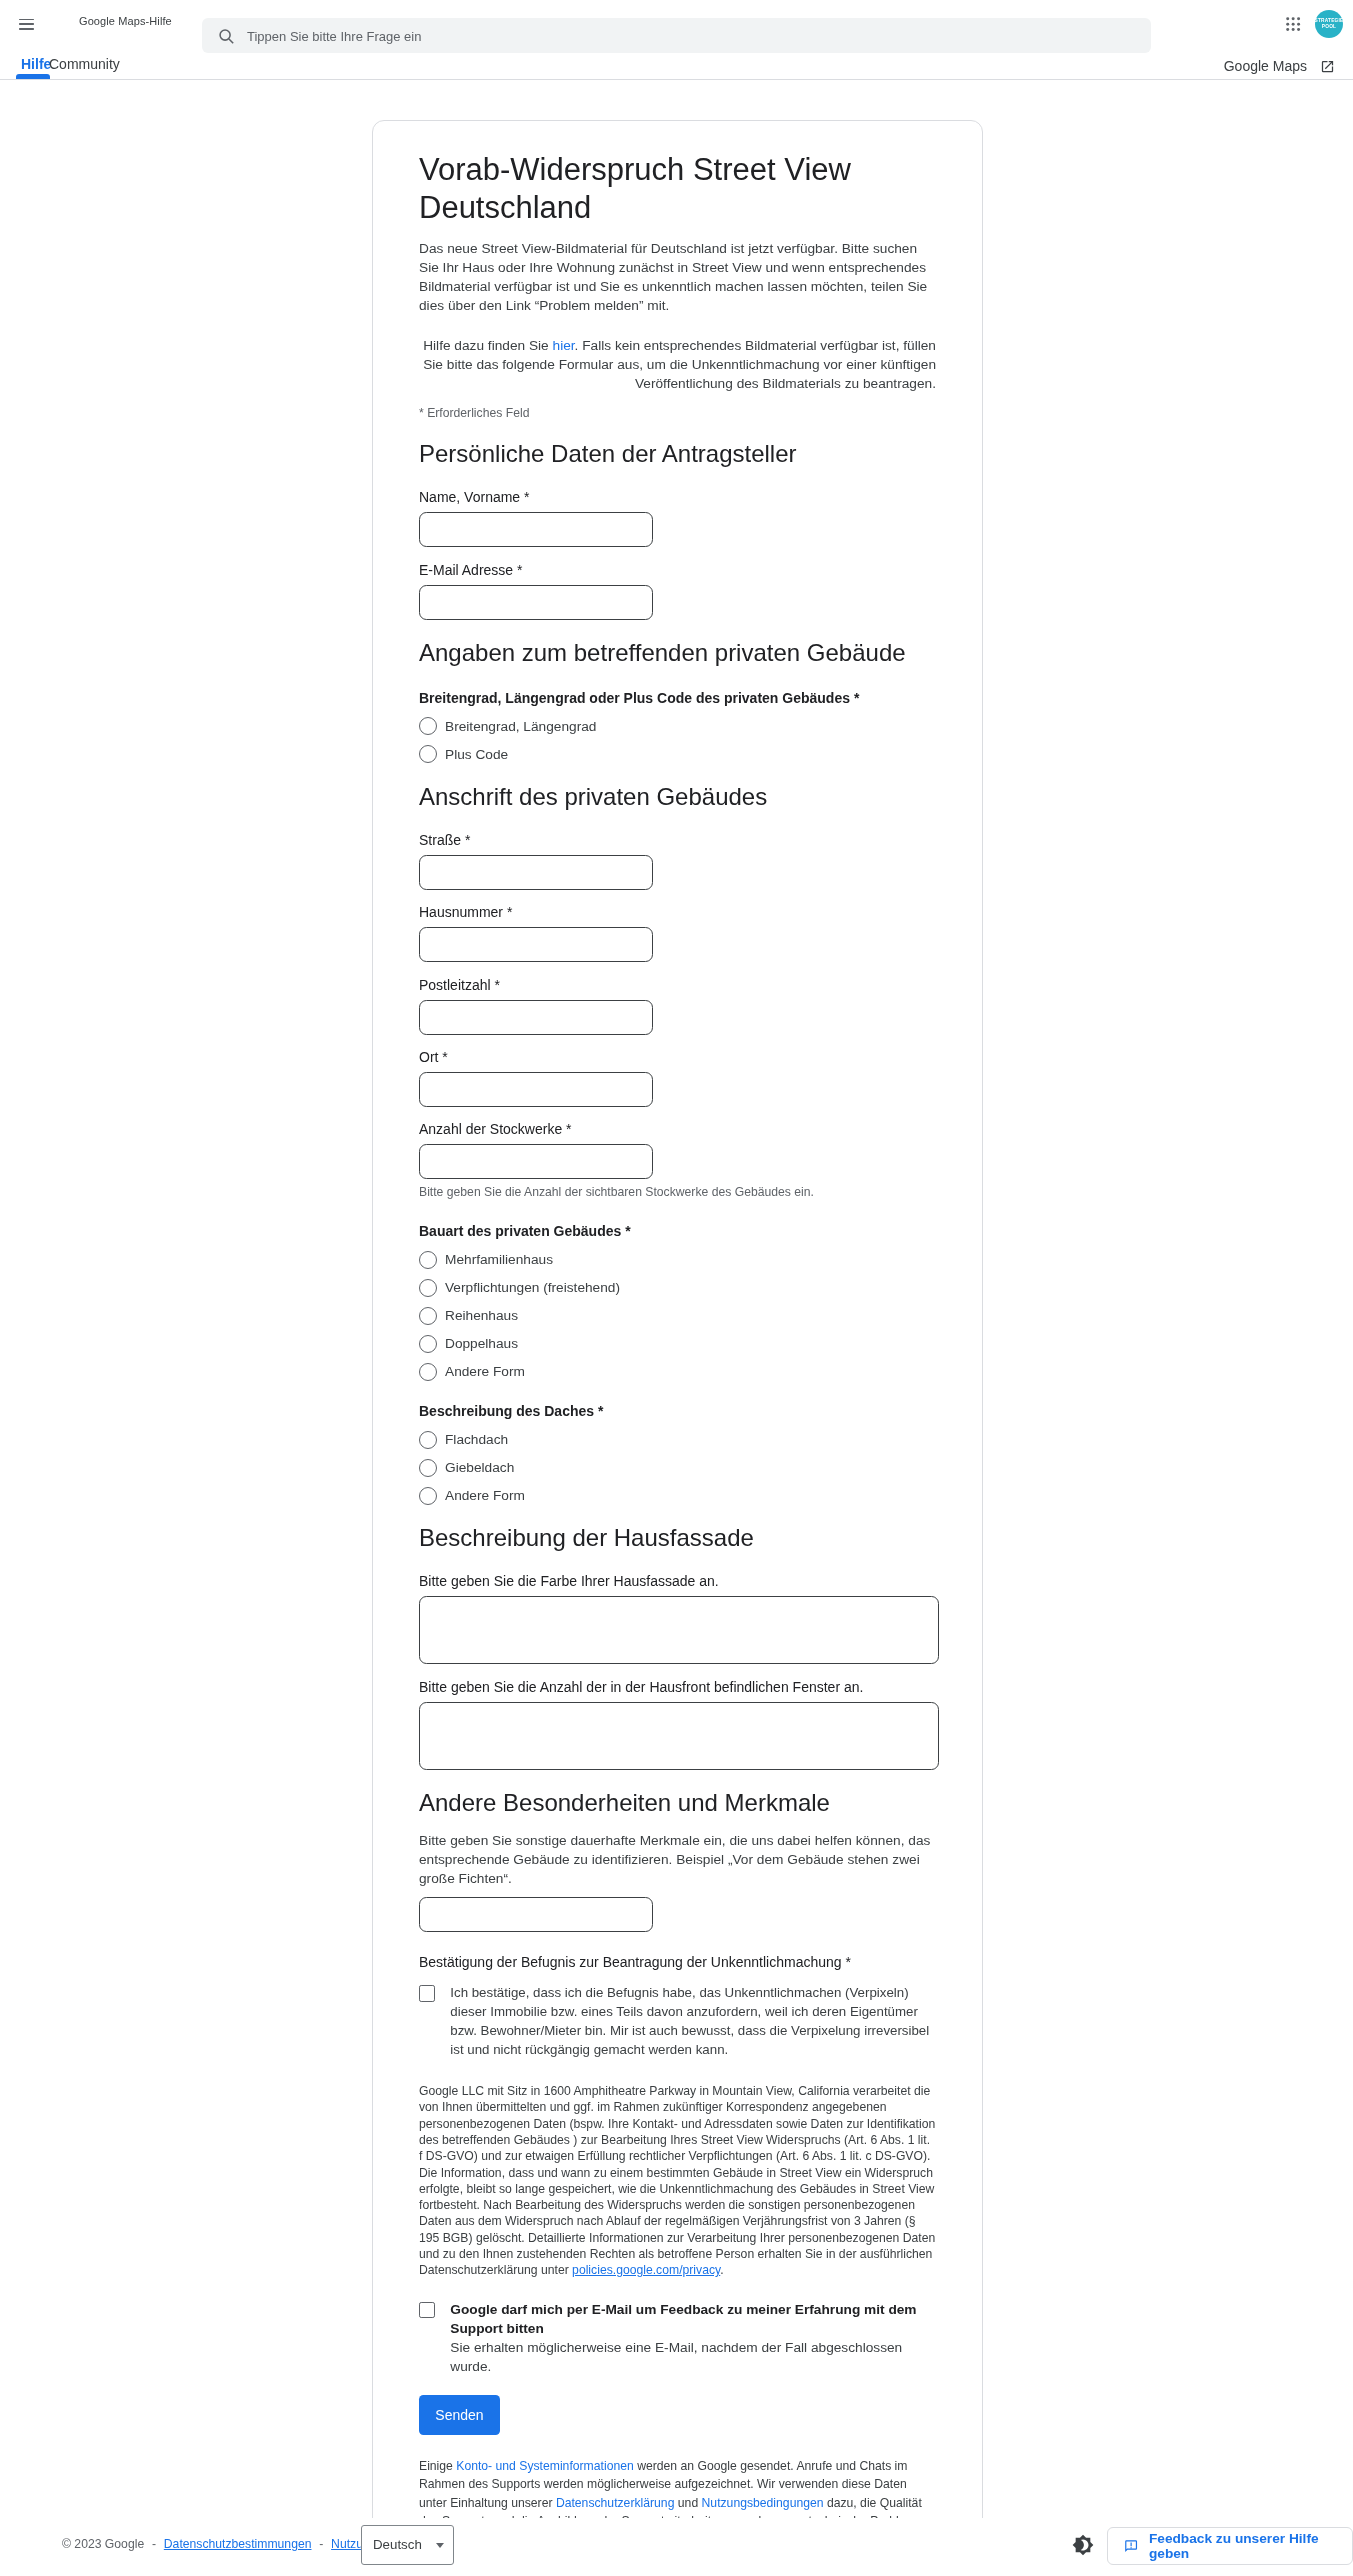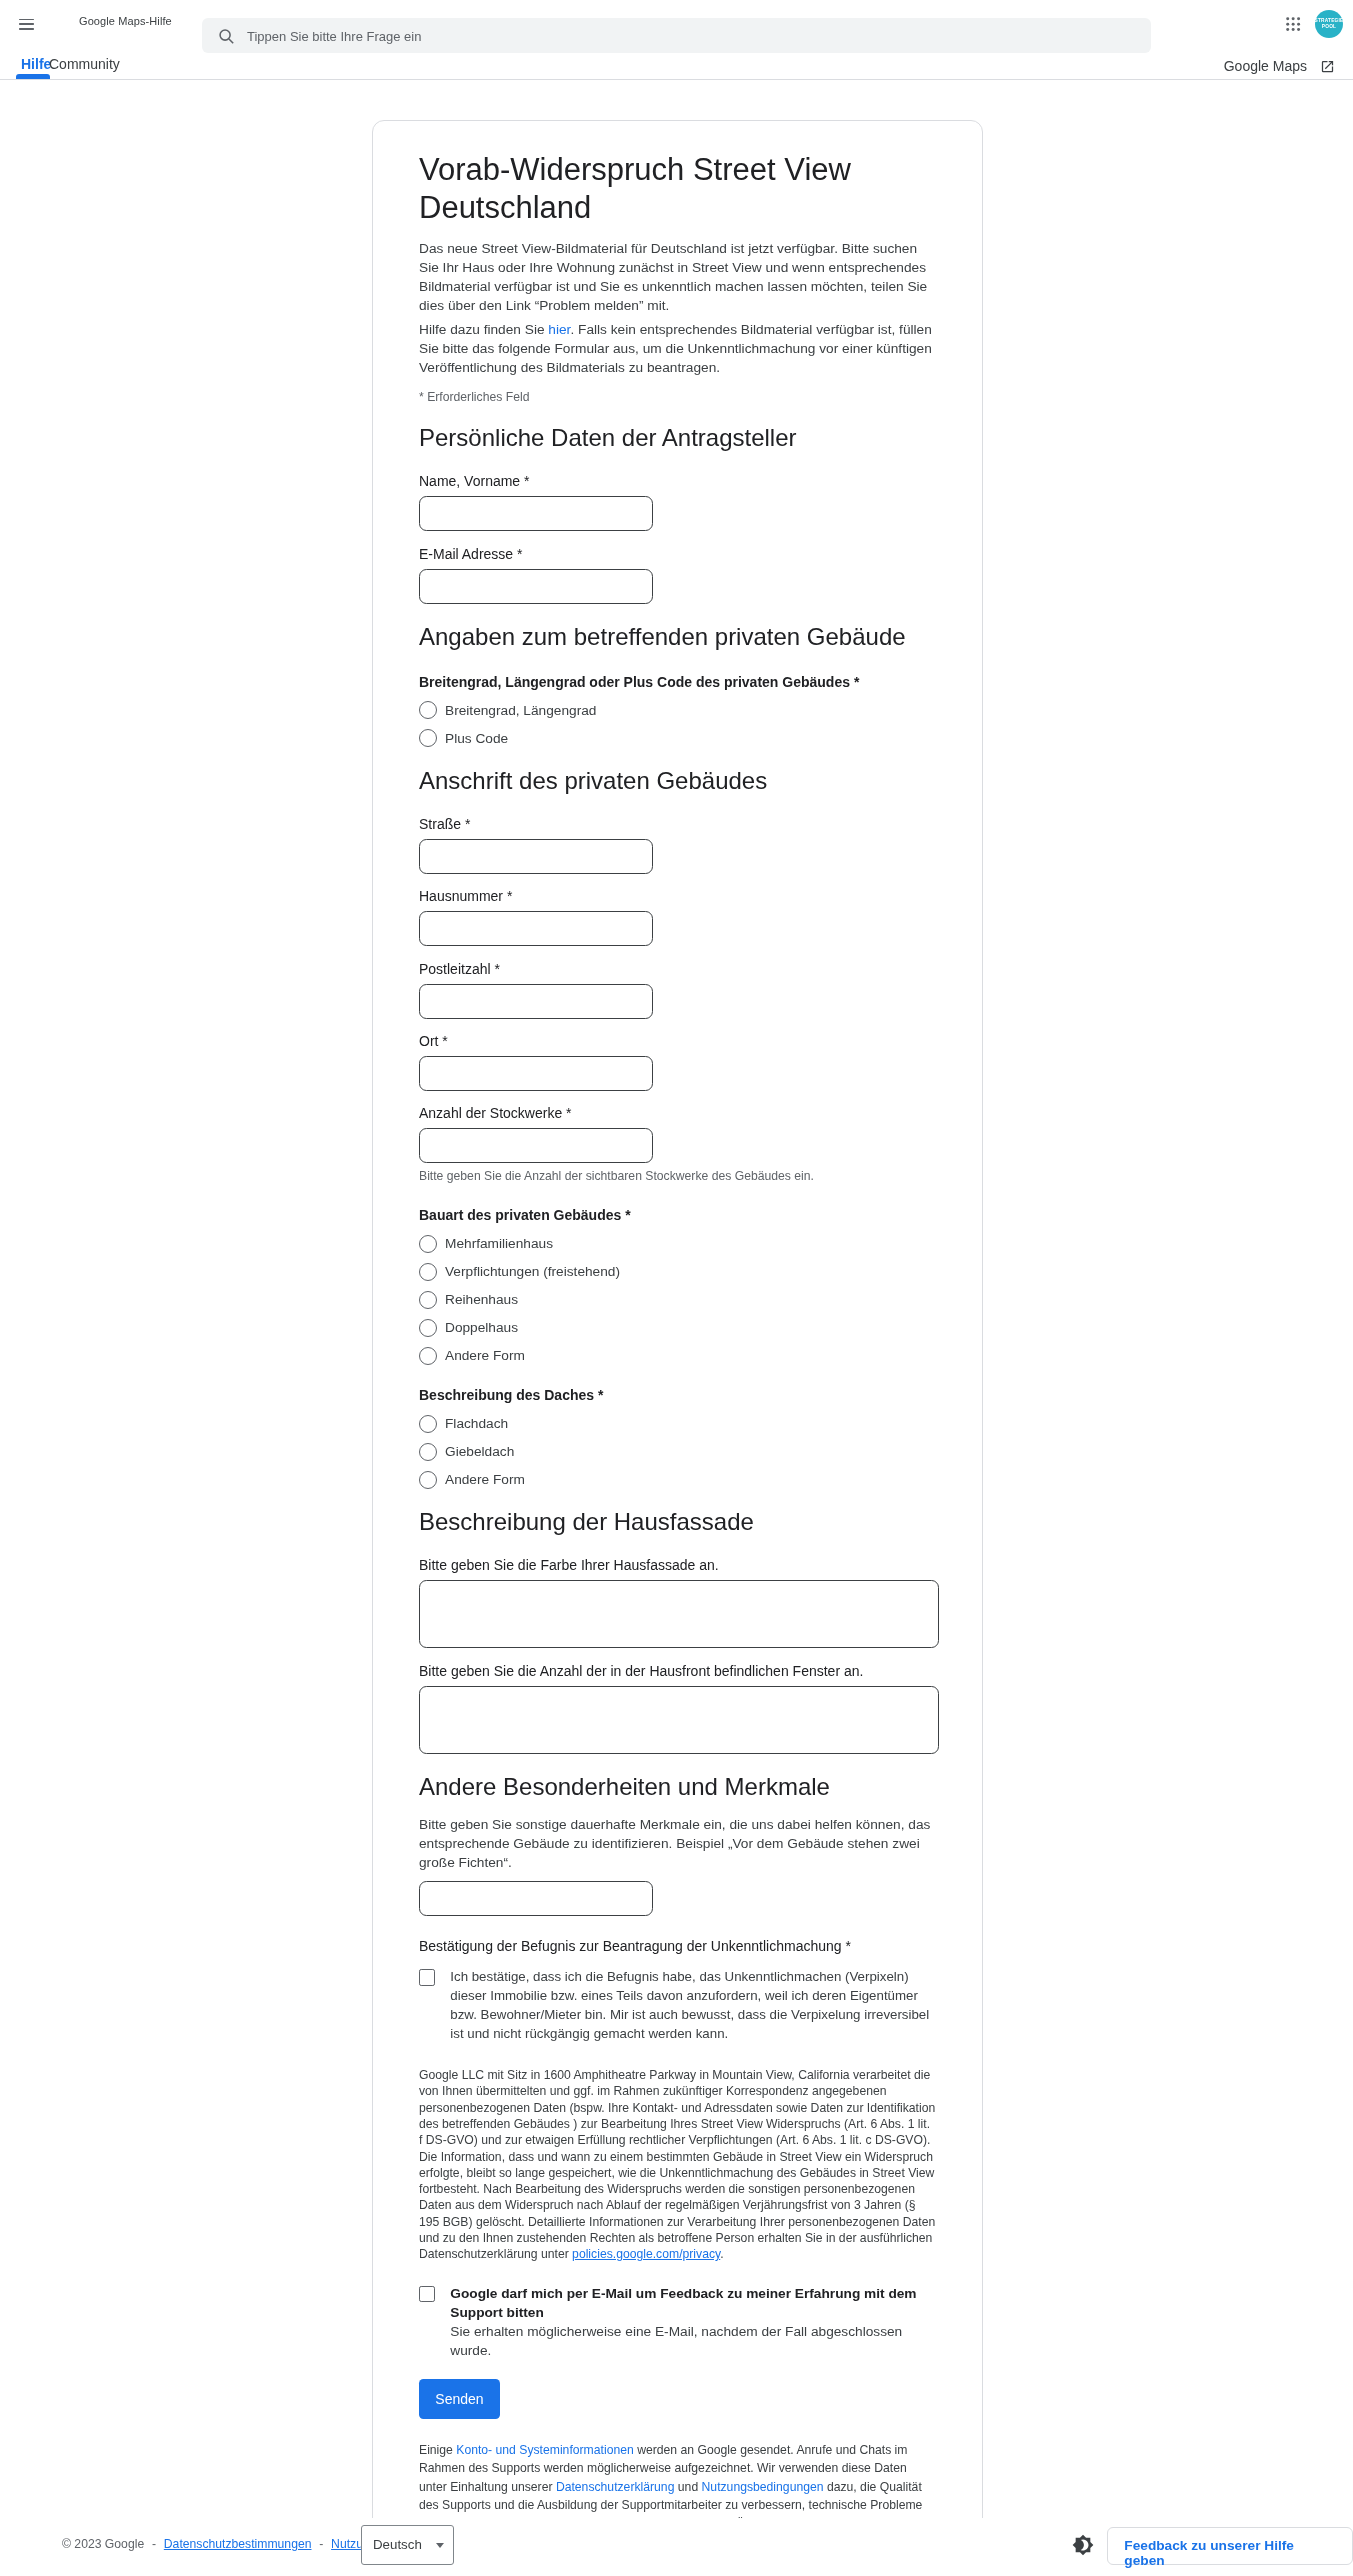--- a/index.html
+++ b/index.html
@@ -24,21 +24,21 @@
   .tab-help{position:absolute;left:21px;top:56px;font-size:14px;color:#1a73e8;font-weight:bold;cursor:pointer;}
   .tab-community{position:absolute;left:49px;top:56px;font-size:14px;color:#3c4043;cursor:pointer;}
   .tab-underline{position:absolute;left:16.3px;top:74px;width:34px;height:5.2px;background:#1a73e8;border-radius:3px 3px 0 0;}
   .productlink{position:absolute;right:18px;top:58px;font-size:14px;color:#3c4043;cursor:pointer;display:flex;align-items:center;gap:13px;}
 
   
   .card{position:absolute;left:372px;top:120px;width:611px;box-sizing:border-box;
         border:1.1px solid #dadce0;border-radius:12px;background:#fff;padding:27px 46px 22px 46px;}
   .card h1{margin:3px 0 0 0;font-size:31px;line-height:38px;font-weight:400;color:#202124;}
   .intro{margin:12px 0 0 0;font-size:13.7px;line-height:19px;color:#3c4043;}
-  .intro2{margin-top:5px;}
+  .intro2{margin-top:21px;text-align:right;}
   .note{margin:12px 0 0 0;font-size:12.2px;line-height:16.3px;color:#5f6368;}
   .card h2{margin:18px 0 0 0;font-size:24px;line-height:30px;font-weight:400;color:#202124;}
   .sectdesc{margin:13.3px 0 0 0;font-size:13.7px;line-height:19px;color:#3c4043;}
   .flabel{margin:13.3px 0 0 0;font-size:14px;line-height:18px;color:#202124;}
   .flabel.first{margin-top:19px;}
   .glabel{margin:21px 0 0 0;font-size:14px;line-height:18px;color:#202124;font-weight:bold;}
   .tinput{display:block;margin:6px 0 0 0;width:234px;height:35px;box-sizing:border-box;
           border:1.1px solid #3c4043;border-radius:7.4px;background:#fff;font-size:13.3px;padding:0 9px;
           font-family:inherit;color:#202124;}
   .tarea{display:block;margin:6px 0 0 0;width:520px;height:68px;box-sizing:border-box;
@@ -67,21 +67,21 @@
   .copyright{position:absolute;left:62px;top:19px;font-size:12.2px;color:#5f6368;}
   .copyright span{margin-right:4.4px;}
   .langselect{position:absolute;left:361px;top:7.4px;width:93px;height:40px;box-sizing:border-box;
               border:1.5px solid #80868b;border-radius:3px;background:#fff;cursor:pointer;}
   .langselect .val{position:absolute;left:11px;top:11px;font-size:13.3px;color:#3c4043;}
   .caret{position:absolute;right:9px;top:17px;width:0;height:0;border-left:4.4px solid transparent;
          border-right:4.4px solid transparent;border-top:5.2px solid #5f6368;}
   .darktoggle{position:absolute;left:1072px;top:16.3px;width:22px;height:22px;cursor:pointer;}
   .fbbtn{position:absolute;left:1107px;top:9px;height:38px;box-sizing:border-box;border:1.1px solid #dadce0;border-radius:6px;
          background:#fff;display:flex;align-items:center;padding:0 16.3px;gap:10.4px;cursor:pointer;
-         font-size:13.7px;color:#1a73e8;font-family:inherit;font-weight:bold;flex-direction:column;}
+         font-size:13.7px;color:#1a73e8;font-family:inherit;font-weight:bold;}
 </style>
 </head>
 <body>
 
 <div class="canvas">
 
   <div class="topbar">
     <button class="hamburger" aria-label="menu">
       <span></span>
         <span></span>

